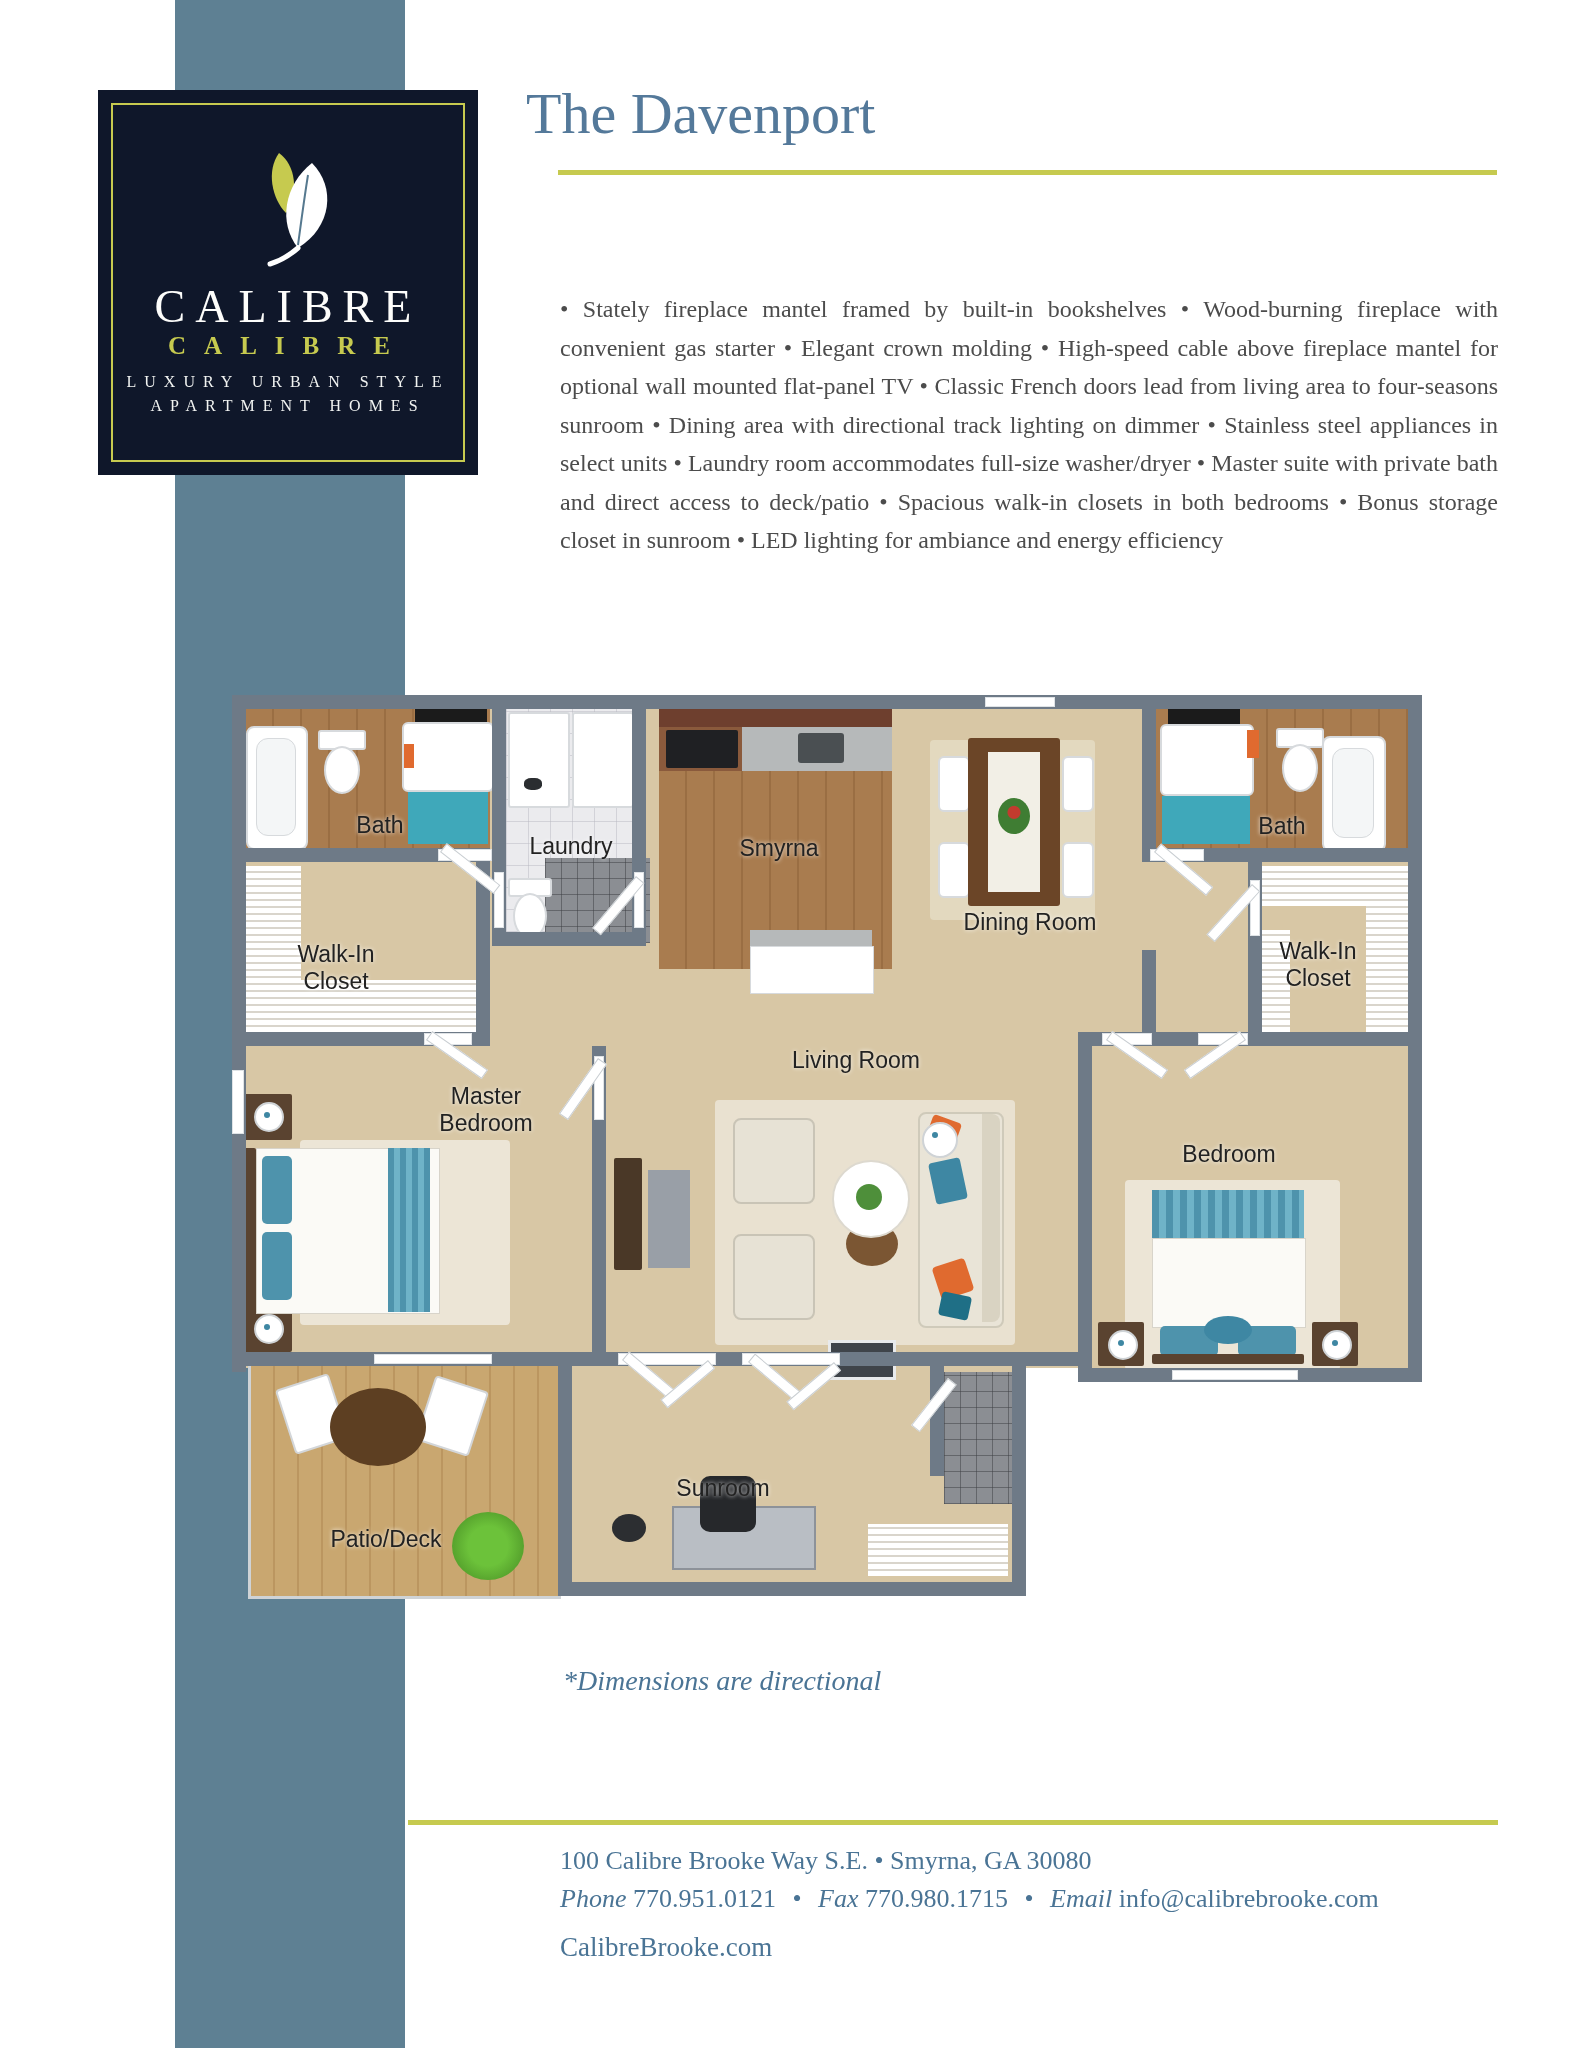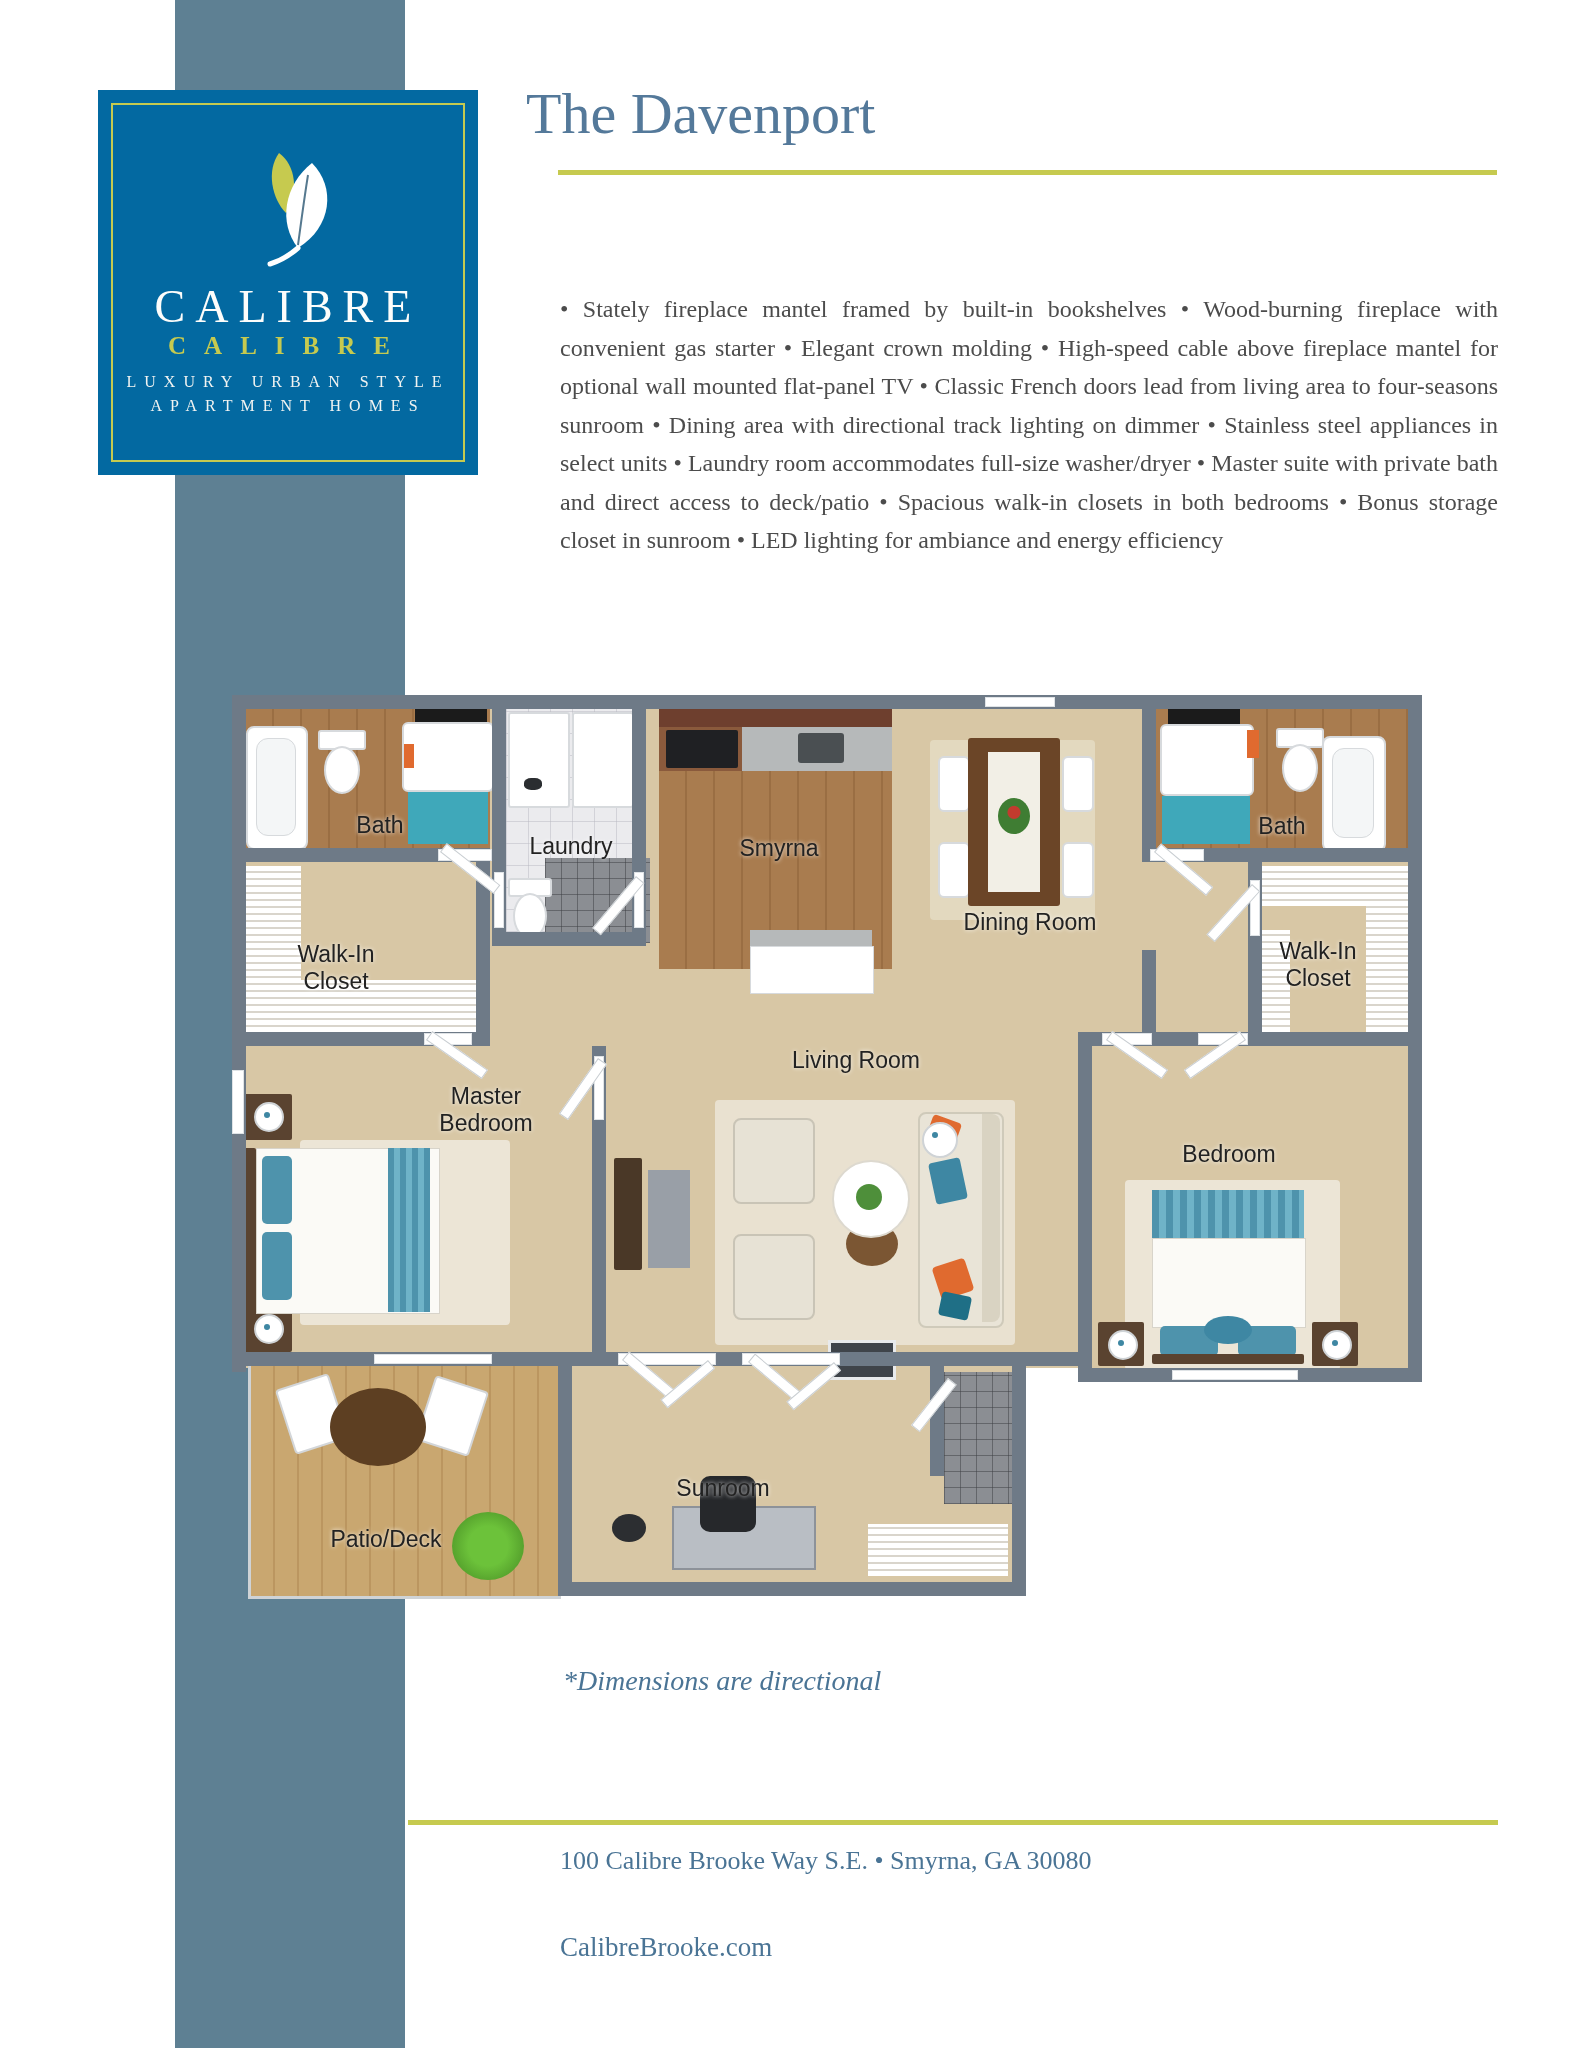--- a/index.html
+++ b/index.html
@@ -2,21 +2,21 @@
 <html><head>
 <meta charset="utf-8">
 <style>
   html,body{margin:0;padding:0;background:#e8e8e8;}
   .page{position:relative;width:1582px;height:2048px;background:#ffffff;overflow:hidden;
         font-family:"Liberation Serif",serif;}
   .abs{position:absolute;}
 
   
   .band{position:absolute;left:175px;top:0;width:230px;height:2048px;background:#5e8093;}
-  .logo-box{position:absolute;left:98px;top:90px;width:380px;height:385px;background:#0369a1;}
+  .logo-box{position:absolute;left:98px;top:90px;width:380px;height:385px;background:#0f172a;}
   .logo-border{position:absolute;left:13px;top:13px;right:13px;bottom:13px;border:2px solid #c6ca4f;}
   .logo-name{position:absolute;left:0;top:190px;width:100%;text-align:center;color:#fdfdfb;
              font-size:46px;letter-spacing:10px;}
   .logo-sub{position:absolute;left:0;top:242px;width:100%;text-align:center;color:#c6ca4f;
             font-size:25px;letter-spacing:18px;font-weight:bold;}
   .logo-tag1{position:absolute;left:0;top:283px;width:100%;text-align:center;color:#f2f4f2;
              font-size:16px;letter-spacing:8px;}
   .logo-tag2{position:absolute;left:0;top:307px;width:100%;text-align:center;color:#f2f4f2;
              font-size:16px;letter-spacing:8px;}
 
@@ -261,15 +261,25 @@
     <div class="lbl wrap" style="left:486px;top:1110px;width:120px;">Master Bedroom</div>
     <div class="lbl" style="left:856px;top:1060px;">Living Room</div>
     <div class="lbl" style="left:1229px;top:1154px;">Bedroom</div>
     <div class="lbl" style="left:723px;top:1488px;">Sunroom</div>
     <div class="lbl" style="left:386px;top:1539px;">Patio/Deck</div>
   </div>
 
   <div class="note">*Dimensions are directional</div>
   <div class="rule-footer"></div>
   <div class="addr">100 Calibre Brooke Way S.E. • Smyrna, GA 30080</div>
+  <div class="phone-line">
+    <span class="it">Phone</span>
+    <span>770.951.0121</span>
+    <span class="sep">•</span>
+    <span class="it">Fax</span>
+    <span>770.980.1715</span>
+    <span class="sep">•</span>
+    <span class="it">Email</span>
+    <span>info@calibrebrooke.com</span>
+  </div>
   <div class="site">CalibreBrooke.com</div>
 
 </div>
 
 </body></html>

